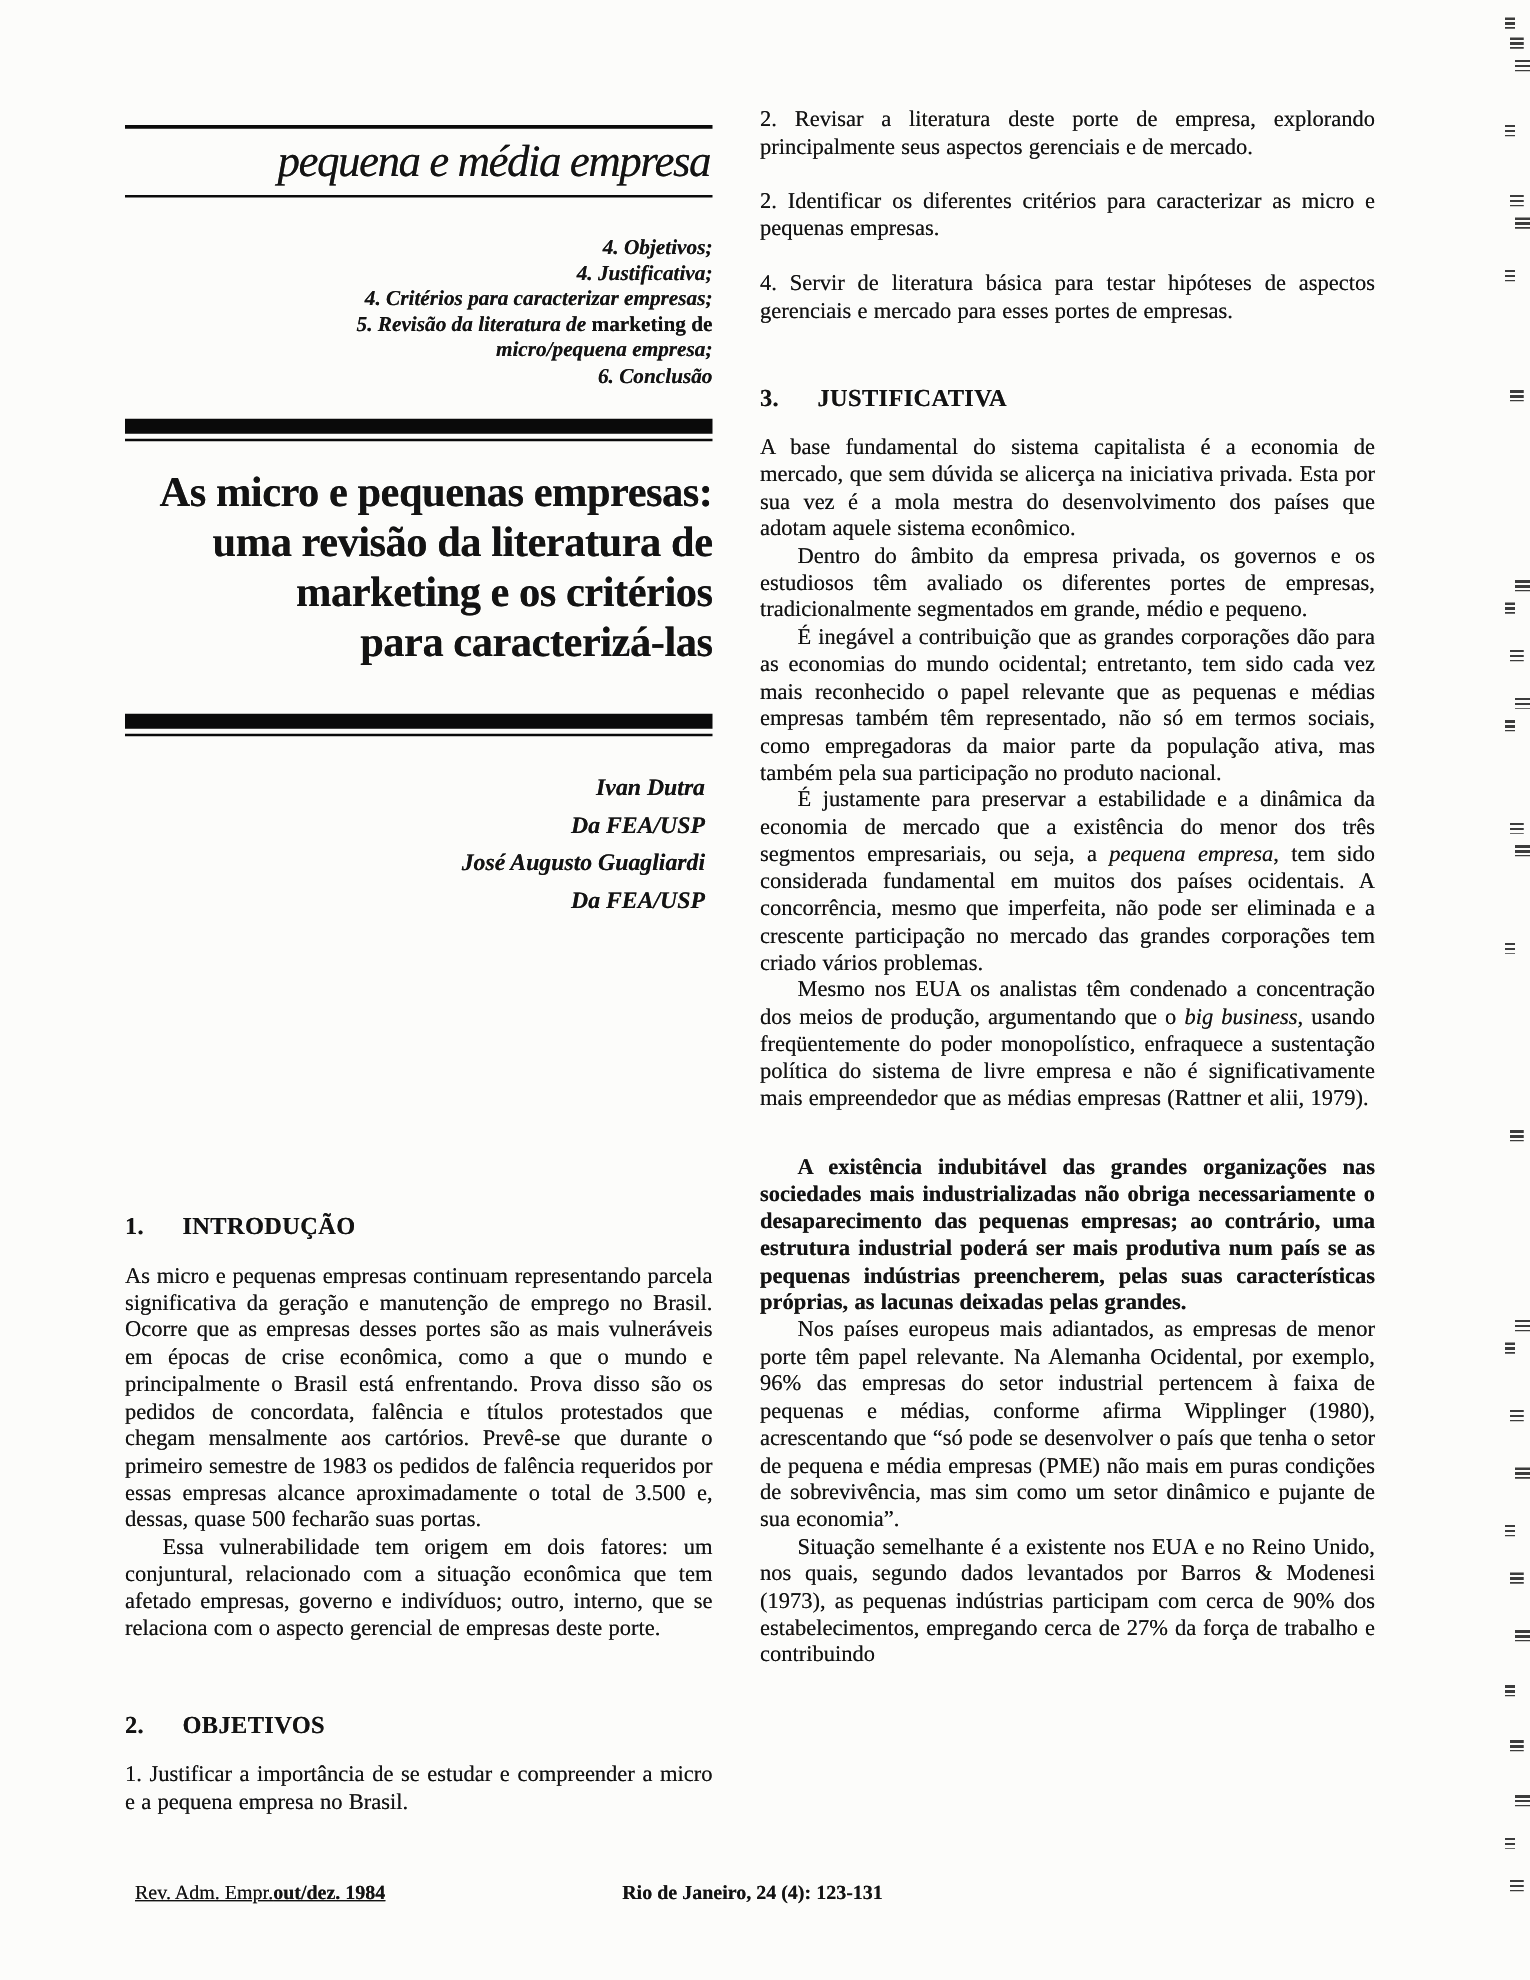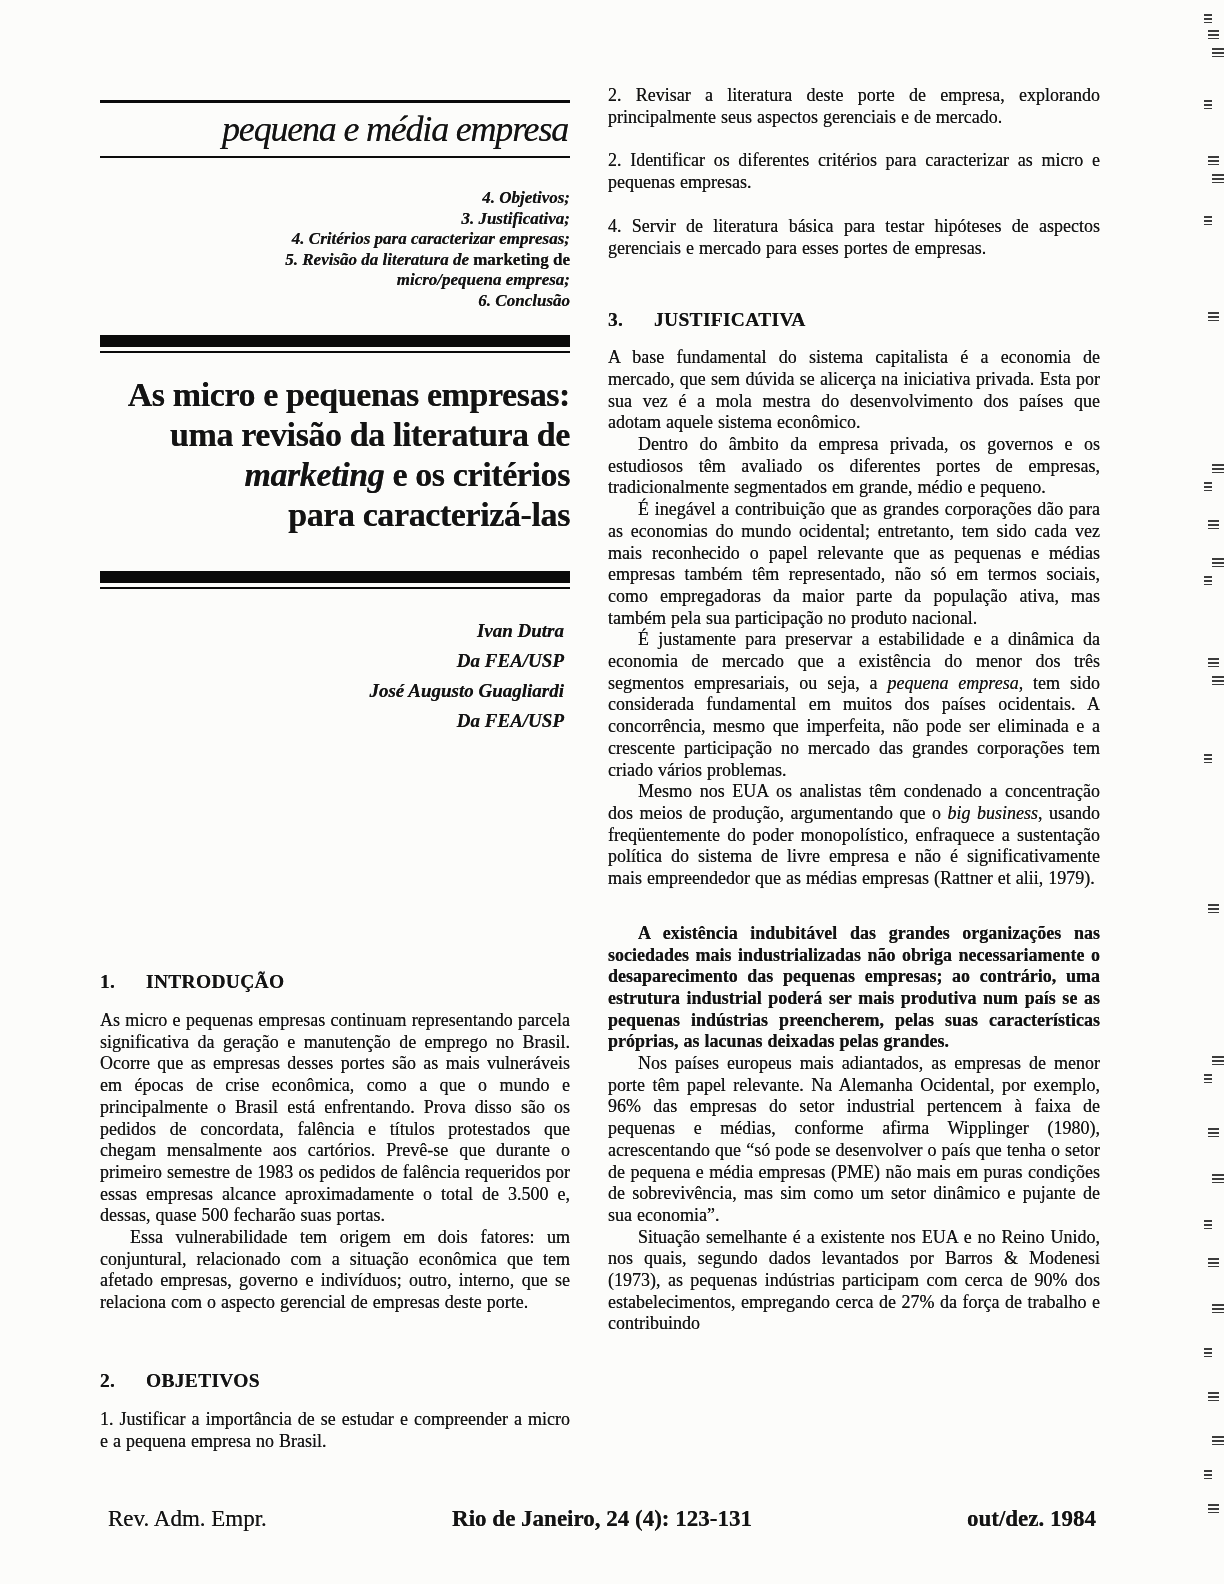--- a/index.html
+++ b/index.html
@@ -51,21 +51,21 @@
   .body-text p.indent{text-indent:30px;}
   .body-text p.gap-sm{margin-top:22px;}
   .body-text p.gap-lg{margin-top:33px;font-weight:bold;}
 
   .r-heading{margin-top:50px;}
   .r-body{margin-top:16px;}
 
   
   .footer{
     position:absolute;left:108px;right:128px;top:1506px;
-    font-size:23px;display:flex;justify-content:space-between;align-items:baseline;
+    font-size:16px;display:flex;justify-content:flex-start;align-items:baseline;text-decoration:underline;
   }
   .footer .center{position:absolute;left:50%;transform:translateX(-50%);font-weight:bold;}
   .footer .right{font-weight:bold;}
 
   
   #edge-marks{position:absolute;inset:0;pointer-events:none;}
   .edge-mark{
     position:absolute;width:11px;height:9px;opacity:.85;
     background:repeating-linear-gradient(180deg,#1a1a1a 0 2px,transparent 2px 4px);
   }
@@ -76,36 +76,36 @@
 <div class="col col-left">
 
   <div class="masthead-box">
     <div class="rule"></div>
     <div class="masthead">pequena e média empresa</div>
     <div class="rule rule-thin"></div>
   </div>
 
   <div class="index">
       <p><span>4. Objetivos;</span></p>
-      <p><span>3. Justificativa;</span></p>
+      <p><span>4. Justificativa;</span></p>
       <p><span>4. Critérios para caracterizar empresas;</span></p>
       <p><span>5. Revisão da literatura de </span><span style="font-style: normal;">marketing de</span></p>
       <p><span>micro/pequena empresa;</span></p>
       <p><span>6. Conclusão</span></p>
     </div>
 
   <div class="title-sep top">
     <div class="bar"></div>
     <div class="thin"></div>
   </div>
 
   <div class="title">
       <div class="line"><span>As micro e pequenas empresas:</span></div>
       <div class="line"><span>uma revisão da literatura de</span></div>
-      <div class="line"><span style="font-style: italic;">marketing</span><span> e os critérios</span></div>
+      <div class="line"><span style="">marketing</span><span> e os critérios</span></div>
       <div class="line"><span>para caracterizá-las</span></div>
     </div>
 
   <div class="title-sep bottom">
     <div class="bar"></div>
     <div class="thin"></div>
   </div>
 
   <div class="authors">
       <p><span>Ivan Dutra</span></p>

